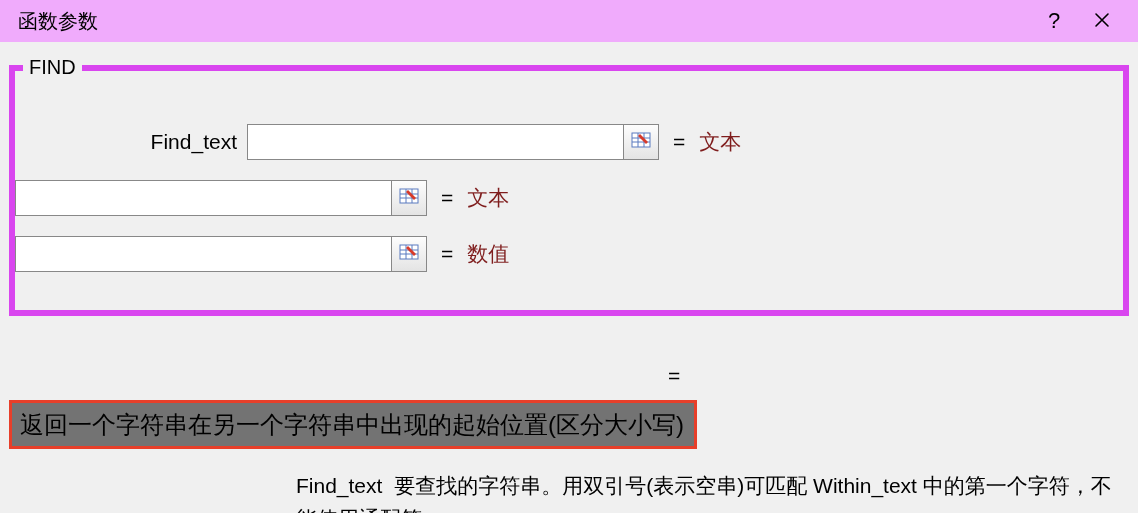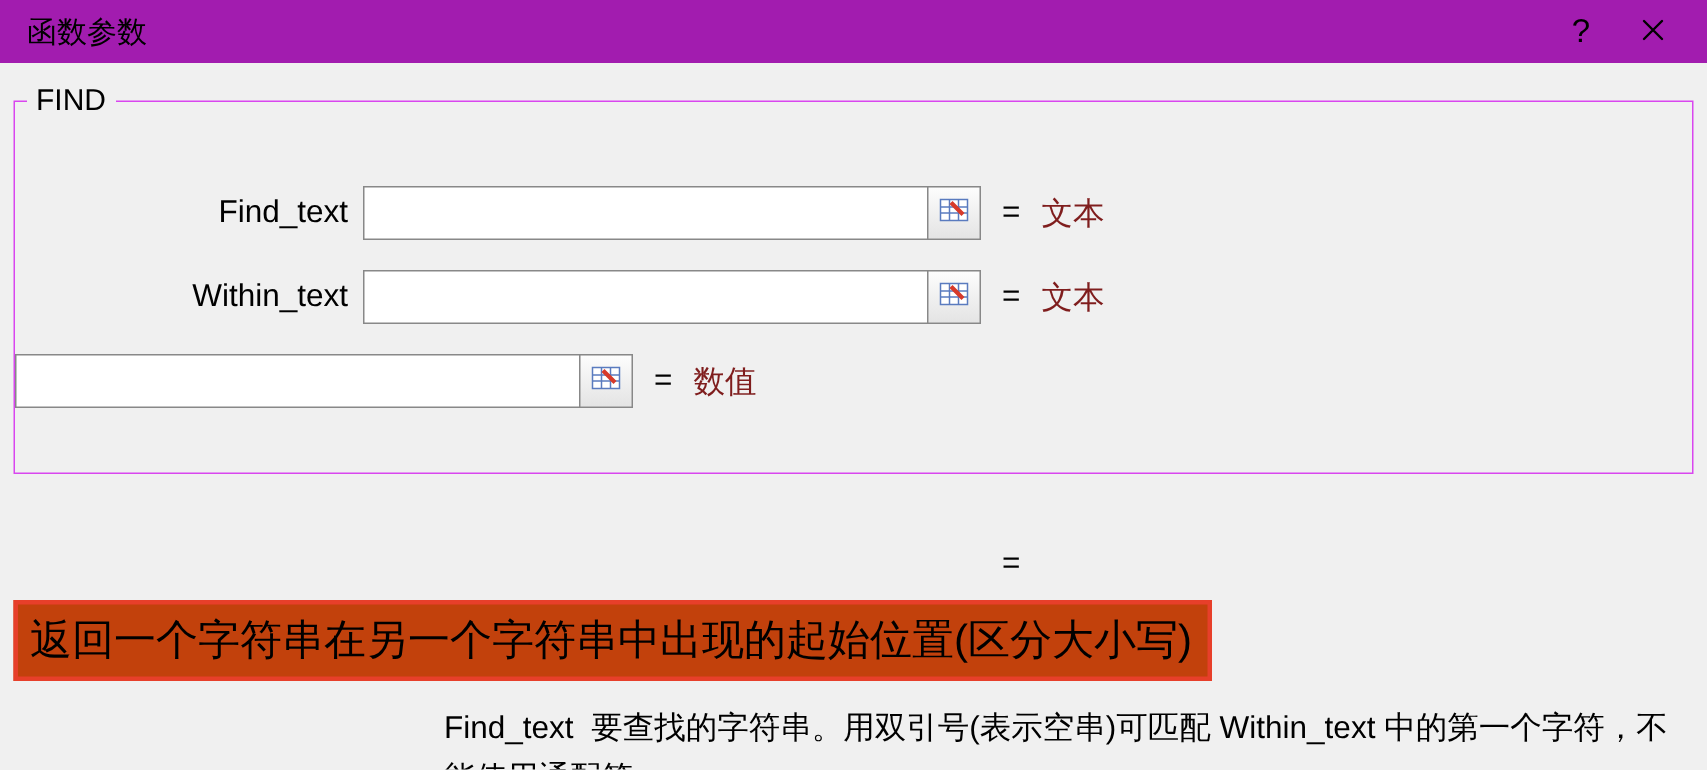--- a/index.html
+++ b/index.html
@@ -7,21 +7,21 @@
     body {
       font-family: "Microsoft YaHei", "SimSun", sans-serif;
       background: #f0f0f0;
       color: #000;
     }
     .titlebar {
       display: flex;
       align-items: center;
       justify-content: space-between;
       height: 42px;
-      background: #a21caf;
+      background: #f0abfc;
       padding: 0 12px 0 18px;
     }
     .titlebar .title {
       font-size: 20px;
       color: #000;
       font-weight: normal;
     }
     .titlebar .controls {
       display: flex;
       align-items: center;
@@ -41,21 +41,21 @@
       background: #f0f0f0;
       width: 100%;
       height: calc(100% - 42px);
     }
     fieldset.find-group {
       position: absolute;
       left: 9px;
       right: 9px;
       top: 14px;
       height: 260px;
-      border: 1px solid #d946ef;
+      border: 6px solid #d946ef;
       background: #f0f0f0;
       padding: 0;
     }
     fieldset.find-group legend {
       margin-left: 8px;
       padding: 0 6px;
       font-size: 20px;
       color: #000;
       background: #f0f0f0;
     }
@@ -119,24 +119,24 @@
       left: 668px;
       top: 322px;
       font-size: 21px;
       color: #000;
     }
     .desc-main {
       position: absolute;
       left: 9px;
       top: 358px;
       padding: 6px 10px 6px 8px;
-      font-size: 28px;
+      font-size: 24px;
       color: #000;
       border: 3px solid #e73f2a;
-      background: #c2410c;
+      background: #737373;
       line-height: 1.3;
     }
     .desc-arg {
       position: absolute;
       left: 296px;
       right: 24px;
       top: 428px;
       font-size: 21px;
       color: #000;
       line-height: 1.55;
@@ -187,21 +187,20 @@
                 <path d="M9 4 L17 12 L15 14 L7 6 Z" fill="#d73a2a"></path>
               </svg>
             </span>
           </div>
         </div>
         <div class="eq">=</div>
         <div class="typeval">文本</div>
       </div>
 
       <div class="row">
-        <div class="label">Within_text</div>
         <div class="input-wrap">
           <input type="text" value="" style="">
           <div class="refedit">
             <span>
               <svg width="20" height="20" viewBox="0 0 20 20">
                 <rect x="1" y="3" width="18" height="14" fill="#fff" stroke="#5a7bbf" stroke-width="1"></rect>
                 <line x1="1" y1="8" x2="19" y2="8" stroke="#5a7bbf" stroke-width="1"></line>
                 <line x1="1" y1="12" x2="19" y2="12" stroke="#5a7bbf" stroke-width="1"></line>
                 <line x1="7" y1="3" x2="7" y2="17" stroke="#5a7bbf" stroke-width="1"></line>
                 <line x1="13" y1="3" x2="13" y2="17" stroke="#5a7bbf" stroke-width="1"></line>

